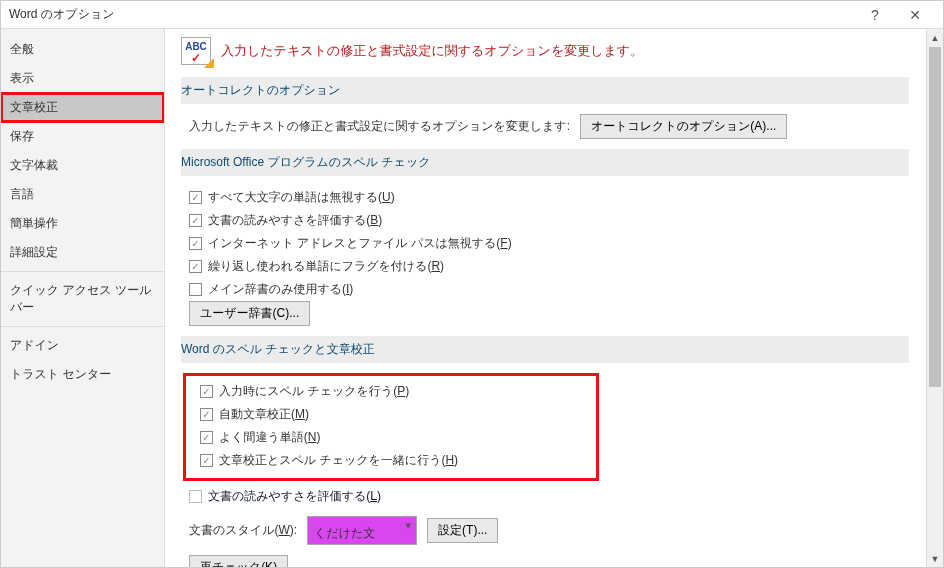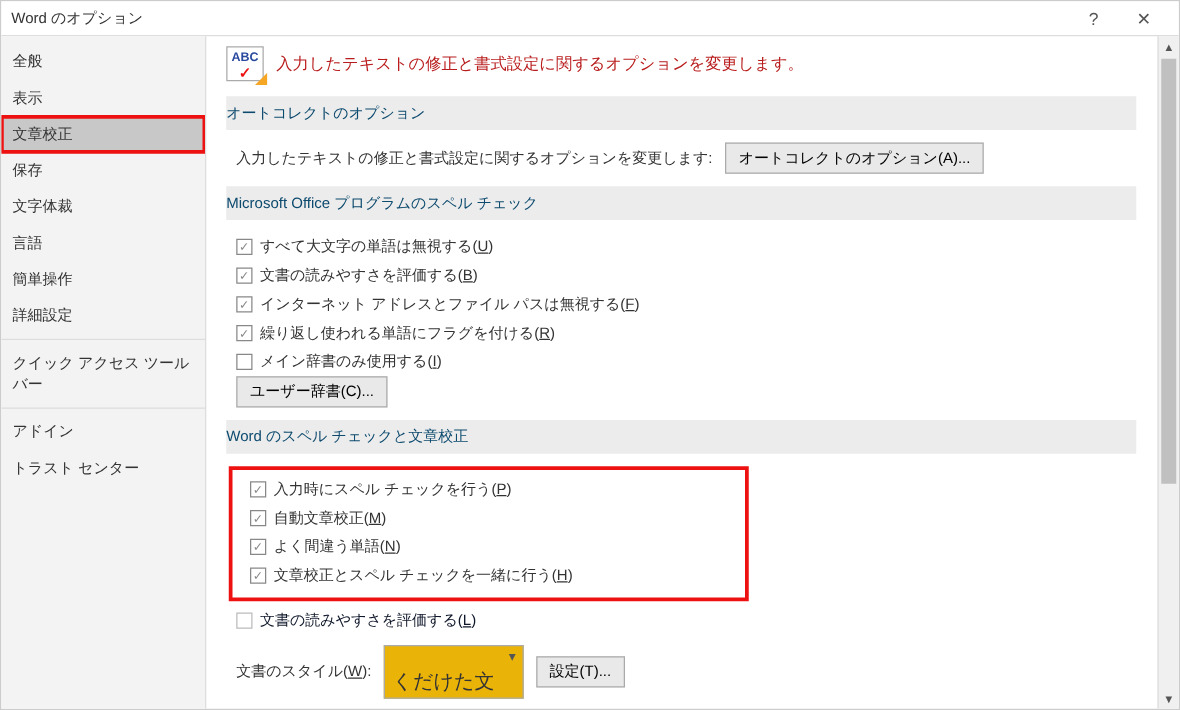--- a/index.html
+++ b/index.html
@@ -155,25 +155,25 @@
   .cb.checked::before { content: "✓"; }
   .u { text-decoration: underline; }
   .group-box {
     border: 3px solid #e11;
     padding: 4px 6px 6px 6px;
     margin: 4px 0 4px 2px;
     width: 416px;
   }
   .select {
     border: 1px solid #aaa;
-    padding: 18px 22px 2px 6px;
-    background: #eab308;
+    padding: 8px 22px 2px 6px;
+    background: #d946ef;
     position: relative;
     min-width: 110px;
-    font-size: 16px;
+    font-size: 12px;
   }
   .select::after {
     content: "▾";
     position: absolute;
     right: 5px; top: 2px;
     color: #555;
     font-size: 11px;
   }
 </style>
 </head>

